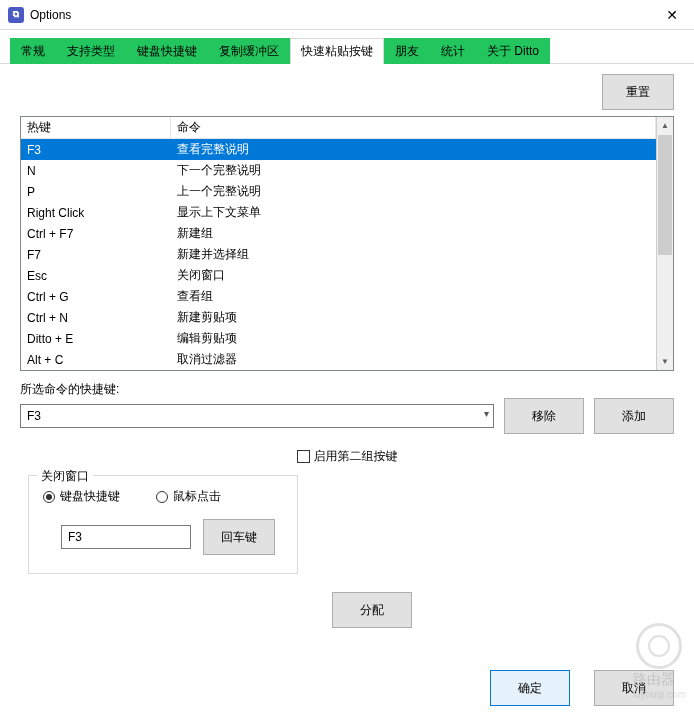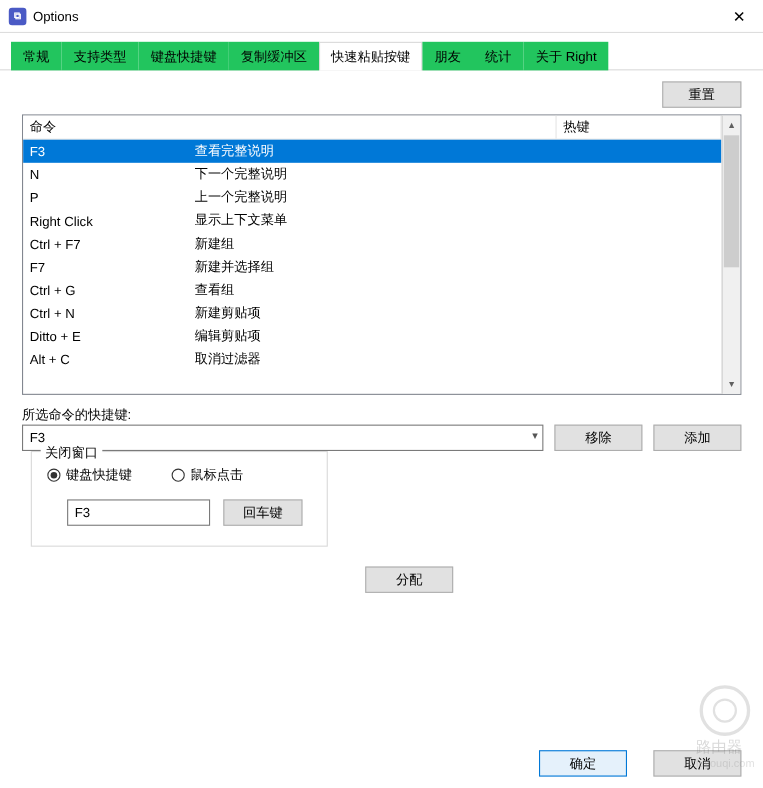--- a/index.html
+++ b/index.html
@@ -10,21 +10,21 @@
 .titlebar .title { flex: 1; }
 .titlebar .close { width: 40px; height: 28px; display:flex; align-items:center; justify-content:center; font-size: 14px; cursor:pointer;}
 
 .tabs { height: 28px; display:flex; align-items:flex-end; padding-left: 10px; border-bottom: 1px solid #d9d9d9; margin-top:6px;}
 .tab { padding: 4px 10px; border:1px solid transparent; border-bottom:none; cursor:pointer; position:relative; top:1px; background:#22c55e;}
 .tab.active { border-color:#d9d9d9; background:#fff;text-align:center; }
 
 .content { padding: 8px 20px 0 20px; }
 
 .top-btn-row { display:flex; justify-content:flex-end; margin-bottom:6px; margin-top:2px;}
-.btn { min-width:72px; height:24px; border:1px solid #adadad; background:#e1e1e1; cursor:pointer; padding:0 14px; display:inline-flex; align-items:center; justify-content:center;}
+.btn { min-width:72px; height:36px; border:1px solid #adadad; background:#e1e1e1; cursor:pointer; padding:0 14px; display:inline-flex; align-items:center; justify-content:center;}
 .btn-primary { background:#e5f1fb; border-color:#0078d7;}
 
 .table-wrap { border:1px solid #828790; height: 255px; display:flex; }
 .table-body { flex:1; overflow:hidden;}
 .thead { display:flex; background:#fff; border-bottom:1px solid #e5e5e5; height:22px; align-items:center;}
 .th { padding:2px 6px; border-right:1px solid #e5e5e5;}
 .th1 { width:150px;}
 .th2 { flex:1;}
 .tr { display:flex; height:21px; align-items:center; cursor:pointer;}
 .tr.selected { background:#0078d7; color:#fff;}
@@ -75,34 +75,34 @@
 </div>
 
 <div class="tabs" id="tabbar">
     <div class="tab">常规</div>
     <div class="tab">支持类型</div>
     <div class="tab">键盘快捷键</div>
     <div class="tab">复制缓冲区</div>
     <div class="tab active">快速粘贴按键</div>
     <div class="tab">朋友</div>
     <div class="tab">统计</div>
-    <div class="tab">关于 Right</div>
+    <div class="tab">关于 Ditto</div>
   </div>
 
 <div class="content">
 
   <div class="top-btn-row">
     <button class="btn">重置</button>
   </div>
 
   <div class="table-wrap">
     <div class="table-body">
       <div class="thead">
+        <div class="th th1">热键</div>
         <div class="th th2">命令</div>
-        <div class="th th1">热键</div>
       </div>
       <div id="tbody">
           <div class="tr selected">
             <div class="td td1">F3</div>
             <div class="td td2">查看完整说明</div>
           </div>
           <div class="tr">
             <div class="td td1">N</div>
             <div class="td td2">下一个完整说明</div>
           </div>
@@ -116,20 +116,24 @@
           </div>
           <div class="tr">
             <div class="td td1">Ctrl + F7</div>
             <div class="td td2">新建组</div>
           </div>
           <div class="tr">
             <div class="td td1">F7</div>
             <div class="td td2">新建并选择组</div>
           </div>
           <div class="tr">
+            <div class="td td1">Esc</div>
+            <div class="td td2">关闭窗口</div>
+          </div>
+          <div class="tr">
             <div class="td td1">Ctrl + G</div>
             <div class="td td2">查看组</div>
           </div>
           <div class="tr">
             <div class="td td1">Ctrl + N</div>
             <div class="td td2">新建剪贴项</div>
           </div>
           <div class="tr">
             <div class="td td1">Ditto + E</div>
             <div class="td td2">编辑剪贴项</div>
@@ -150,20 +154,24 @@
   <div class="sel-label">所选命令的快捷键:</div>
   <div class="sel-row">
     <div class="combo">
       <span>F3</span>
       <span class="chev">▾</span>
     </div>
     <button class="btn" style="min-width:80px">移除</button>
     <button class="btn" style="min-width:80px">添加</button>
   </div>
 
+  <div class="chk-row">
+    <span class="chk"></span>
+    <span>启用第二组按键</span>
+  </div>
 
   <div class="fieldset">
     <div class="legend">关闭窗口</div>
     <div class="radio-row">
       <div class="radio-item">
         <span class="radio checked"></span>
         <span>键盘快捷键</span>
       </div>
       <div class="radio-item">
         <span class="radio"></span>

